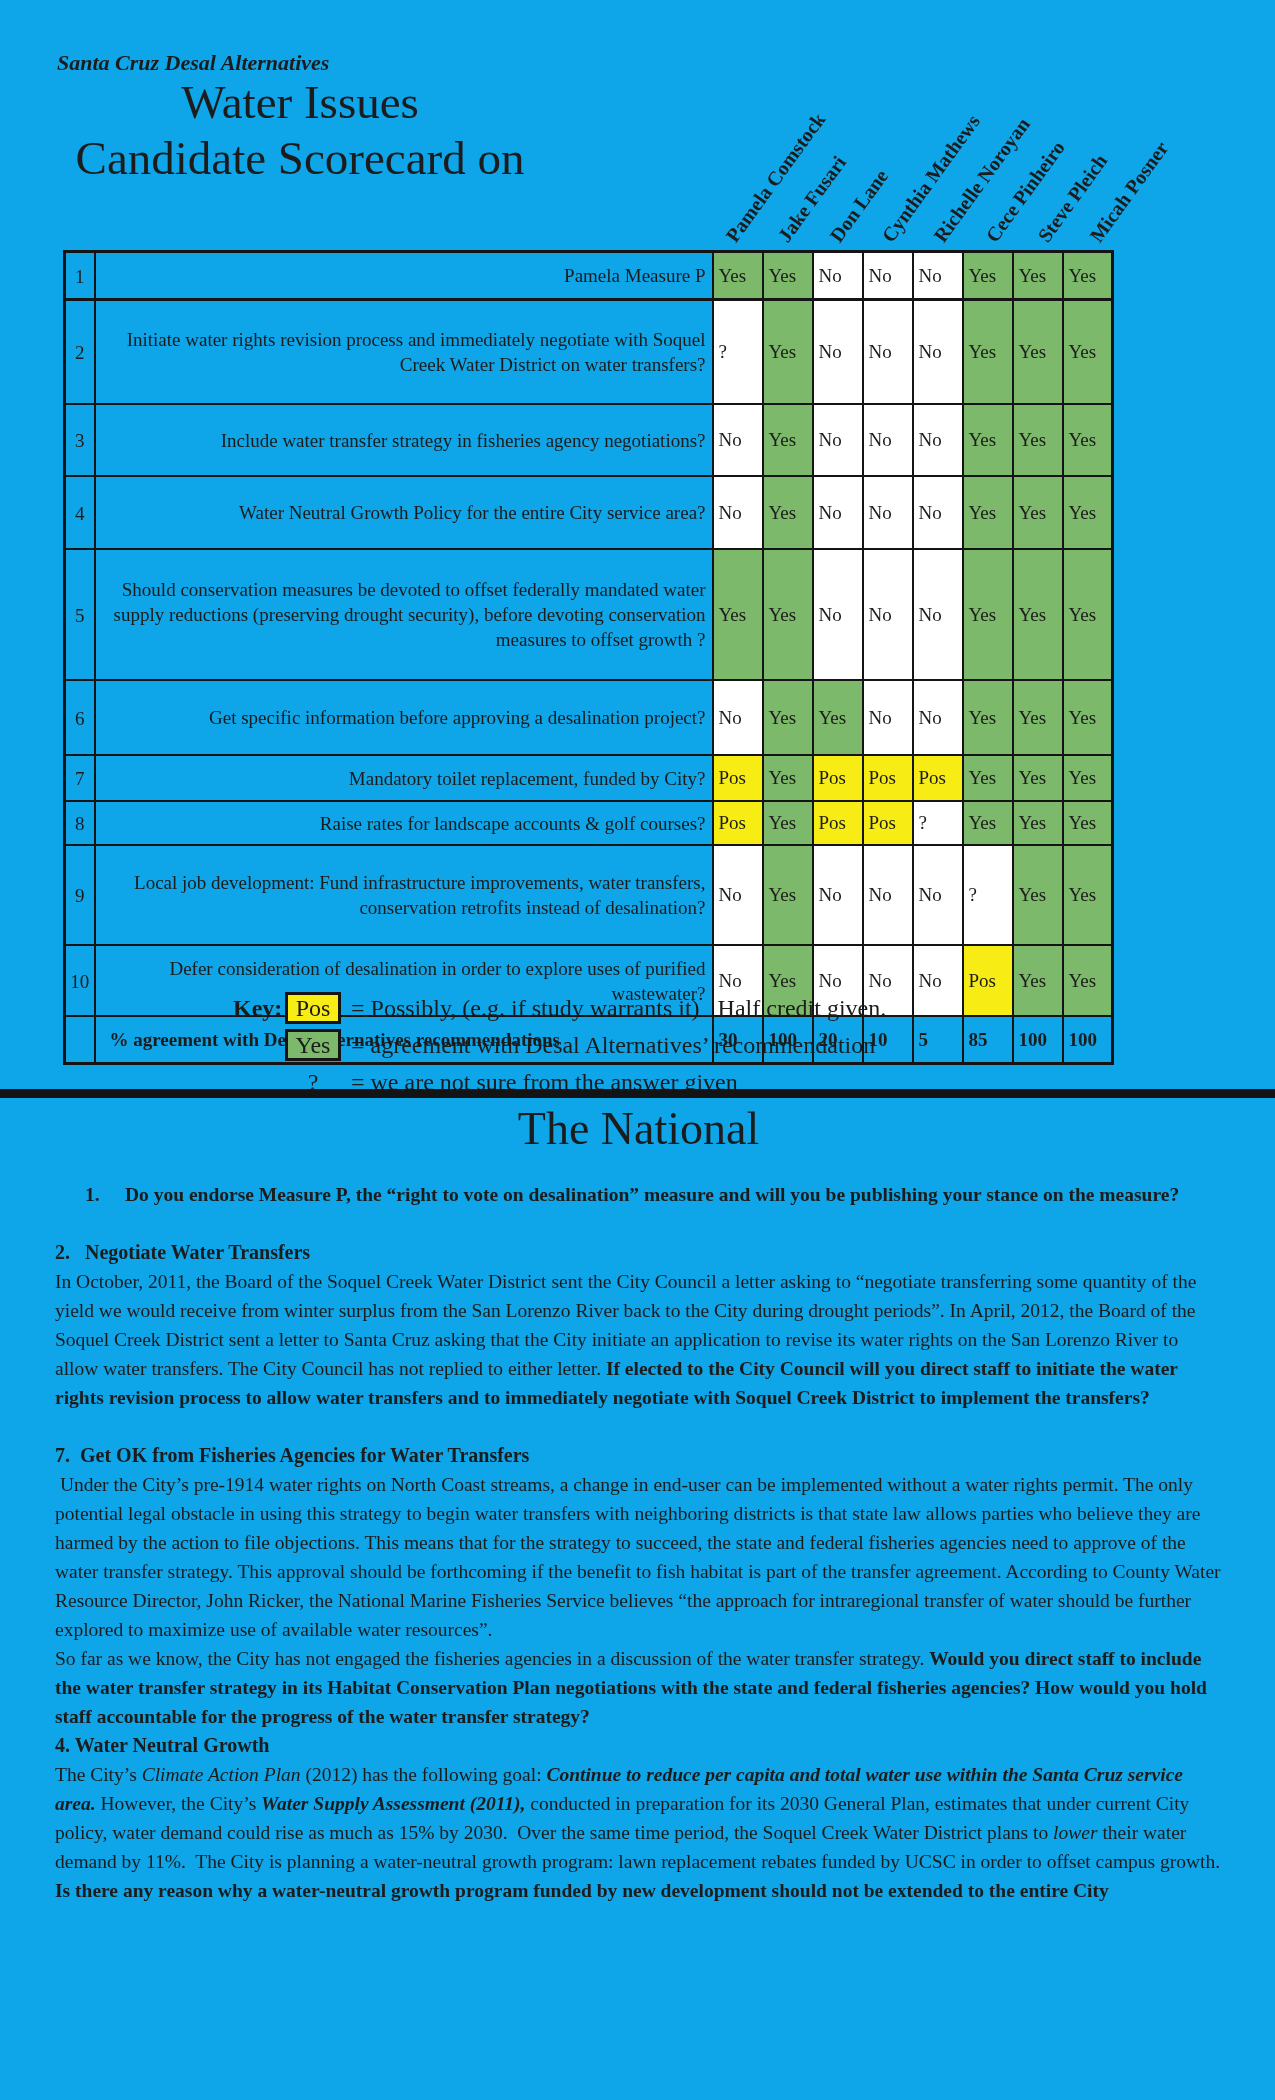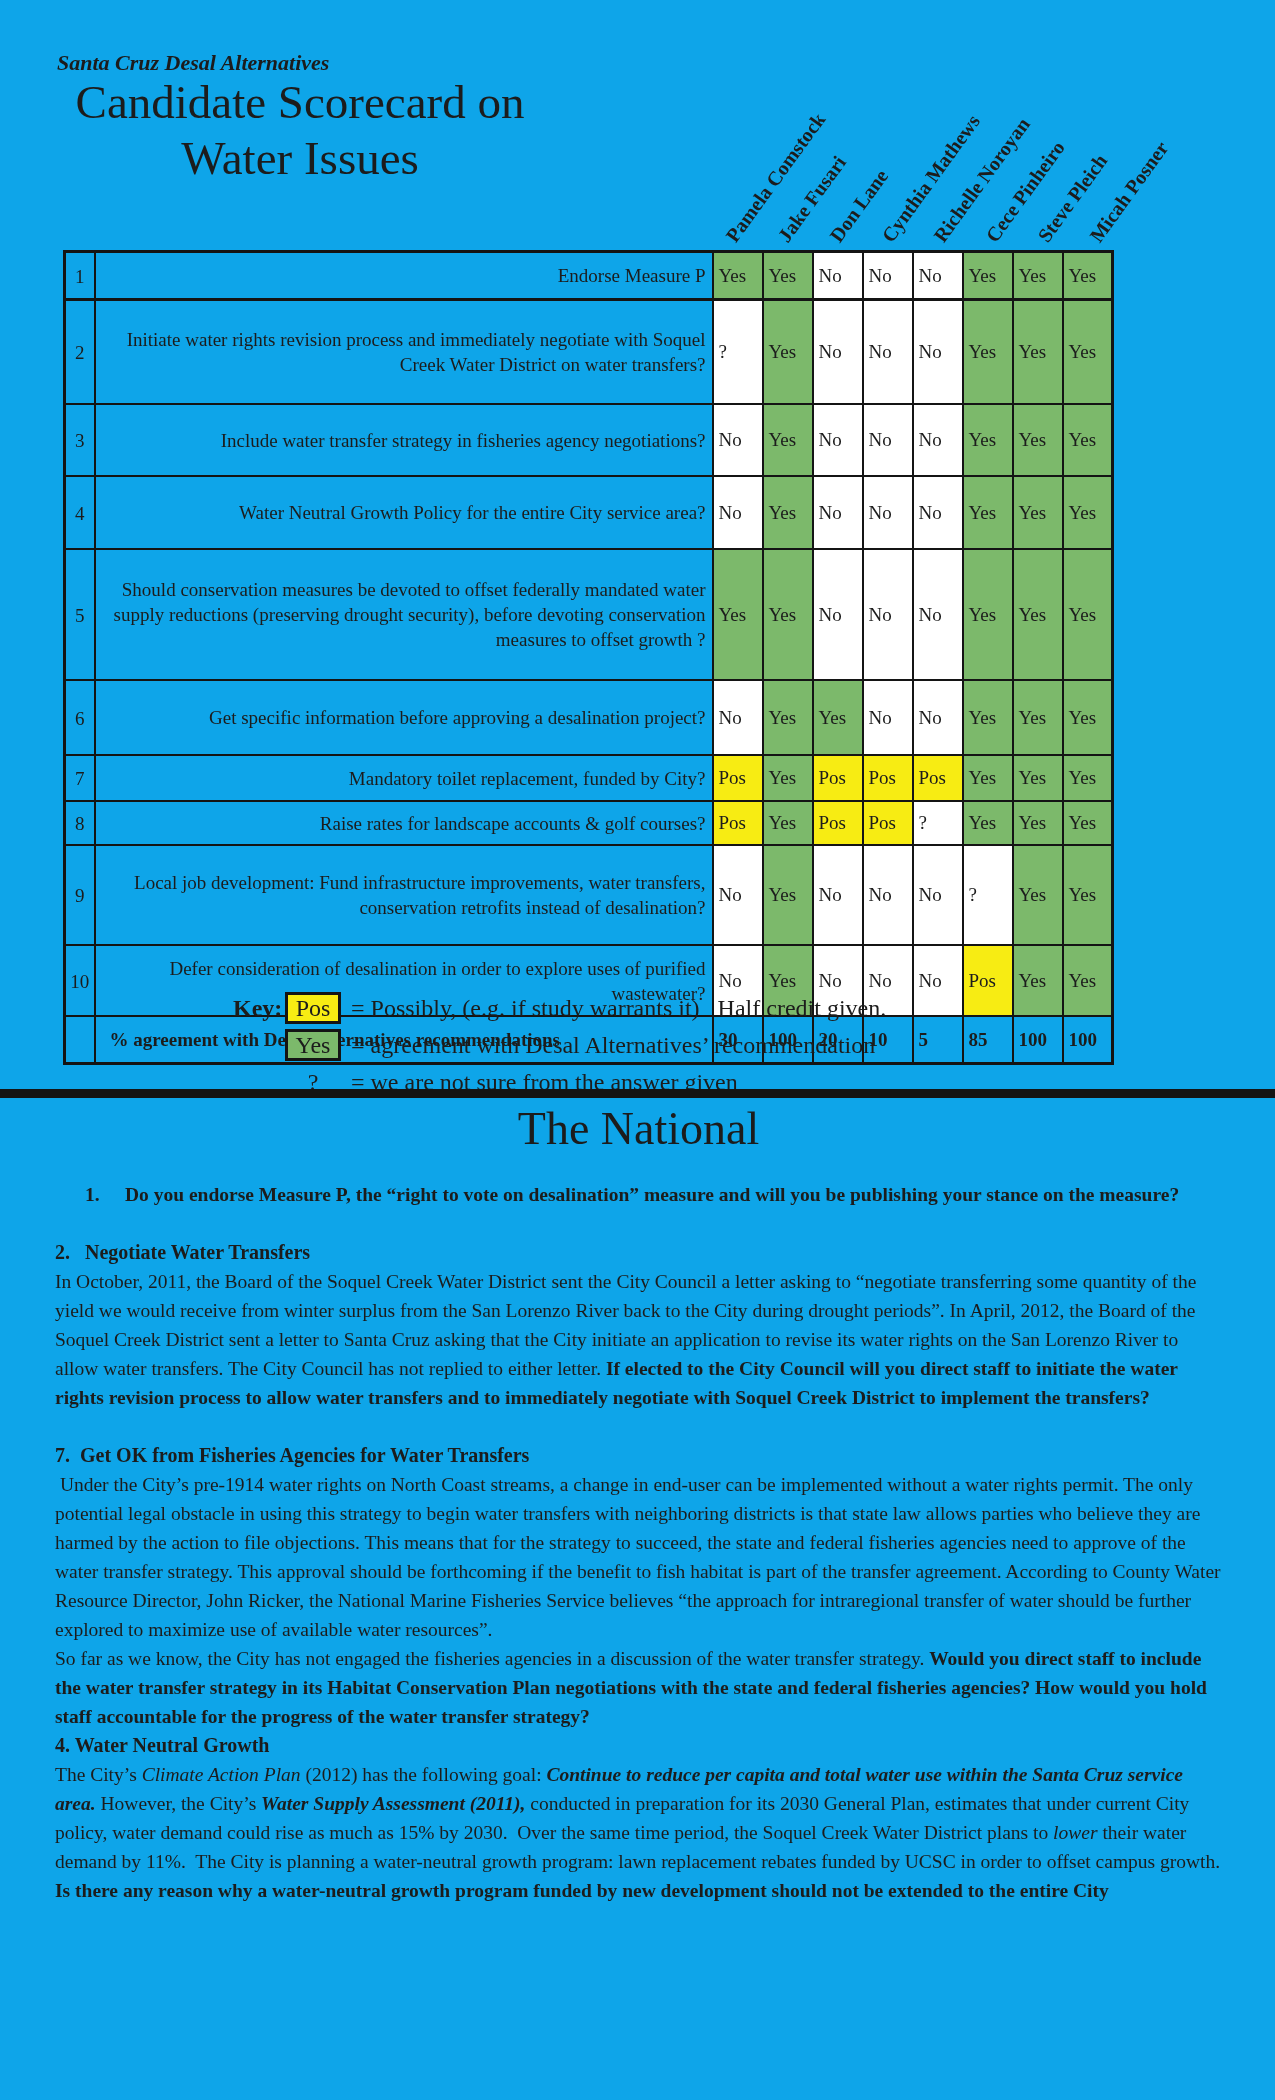--- a/index.html
+++ b/index.html
@@ -67,22 +67,22 @@
   .run.i{font-style:italic;}
 </style>
 </head>
 <body>
 
 <div class="page">
 
   <div class="org">Santa Cruz Desal Alternatives</div>
 
   <div class="title-wrap">
+    <div>Water Issues</div>
     <div>Candidate Scorecard on</div>
-    <div>Water Issues</div>
   </div>
 
   <div class="names" id="names">
       <div class="cname" style="left: 739px;">Pamela Comstock</div>
       <div class="cname" style="left: 791px;">Jake Fusari</div>
       <div class="cname" style="left: 843px;">Don Lane</div>
       <div class="cname" style="left: 895px;">Cynthia Mathews</div>
       <div class="cname" style="left: 947px;">Richelle Noroyan</div>
       <div class="cname" style="left: 999px;">Cece Pinheiro</div>
       <div class="cname" style="left: 1051px;">Steve Pleich</div>
@@ -98,21 +98,21 @@
         <col style="width: 50px;">
         <col style="width: 50px;">
         <col style="width: 50px;">
         <col style="width: 50px;">
         <col style="width: 50px;">
         <col style="width: 50px;">
       </colgroup>
     <tbody id="score-body">
         <tr>
           <td class="num">1</td>
-          <td class="q">Endorse Measure P</td>
+          <td class="q">Pamela Measure P</td>
           <td class="ans" style="background: rgb(124, 185, 107);">Yes</td>
           <td class="ans" style="background: rgb(124, 185, 107);">Yes</td>
           <td class="ans" style="background: rgb(255, 255, 255);">No</td>
           <td class="ans" style="background: rgb(255, 255, 255);">No</td>
           <td class="ans" style="background: rgb(255, 255, 255);">No</td>
           <td class="ans" style="background: rgb(124, 185, 107);">Yes</td>
           <td class="ans" style="background: rgb(124, 185, 107);">Yes</td>
           <td class="ans" style="background: rgb(124, 185, 107);">Yes</td>
         </tr>
         <tr>

